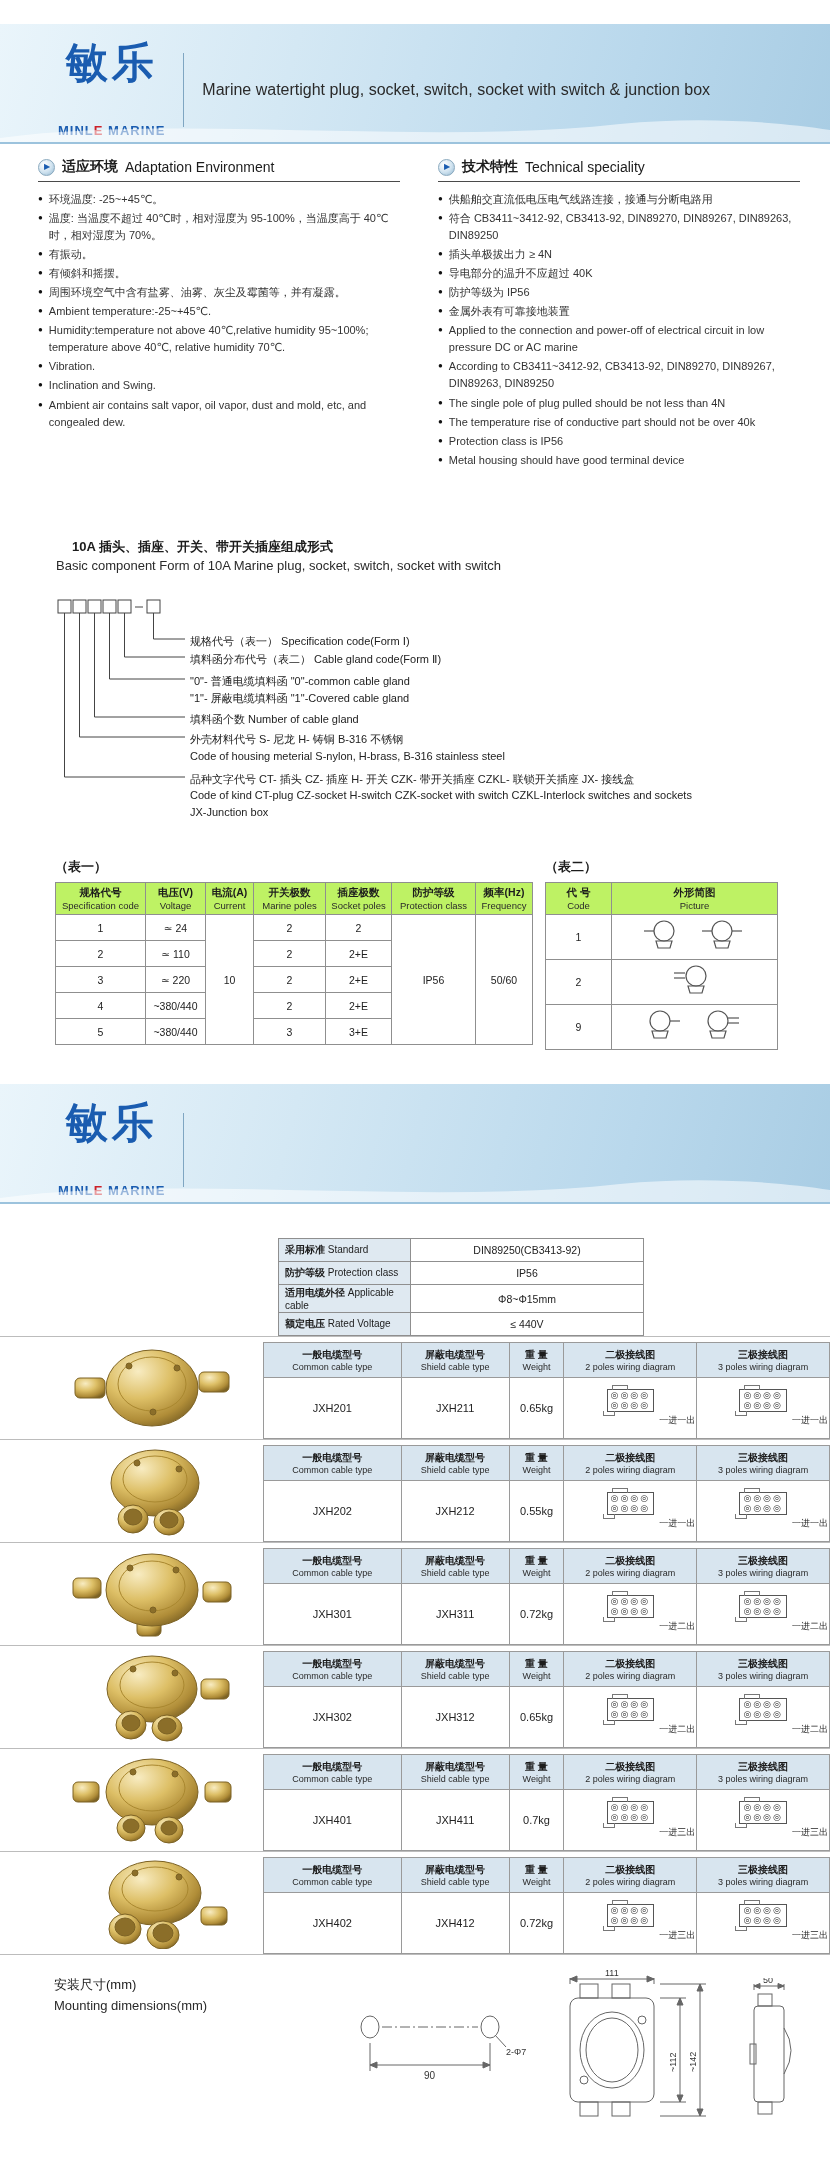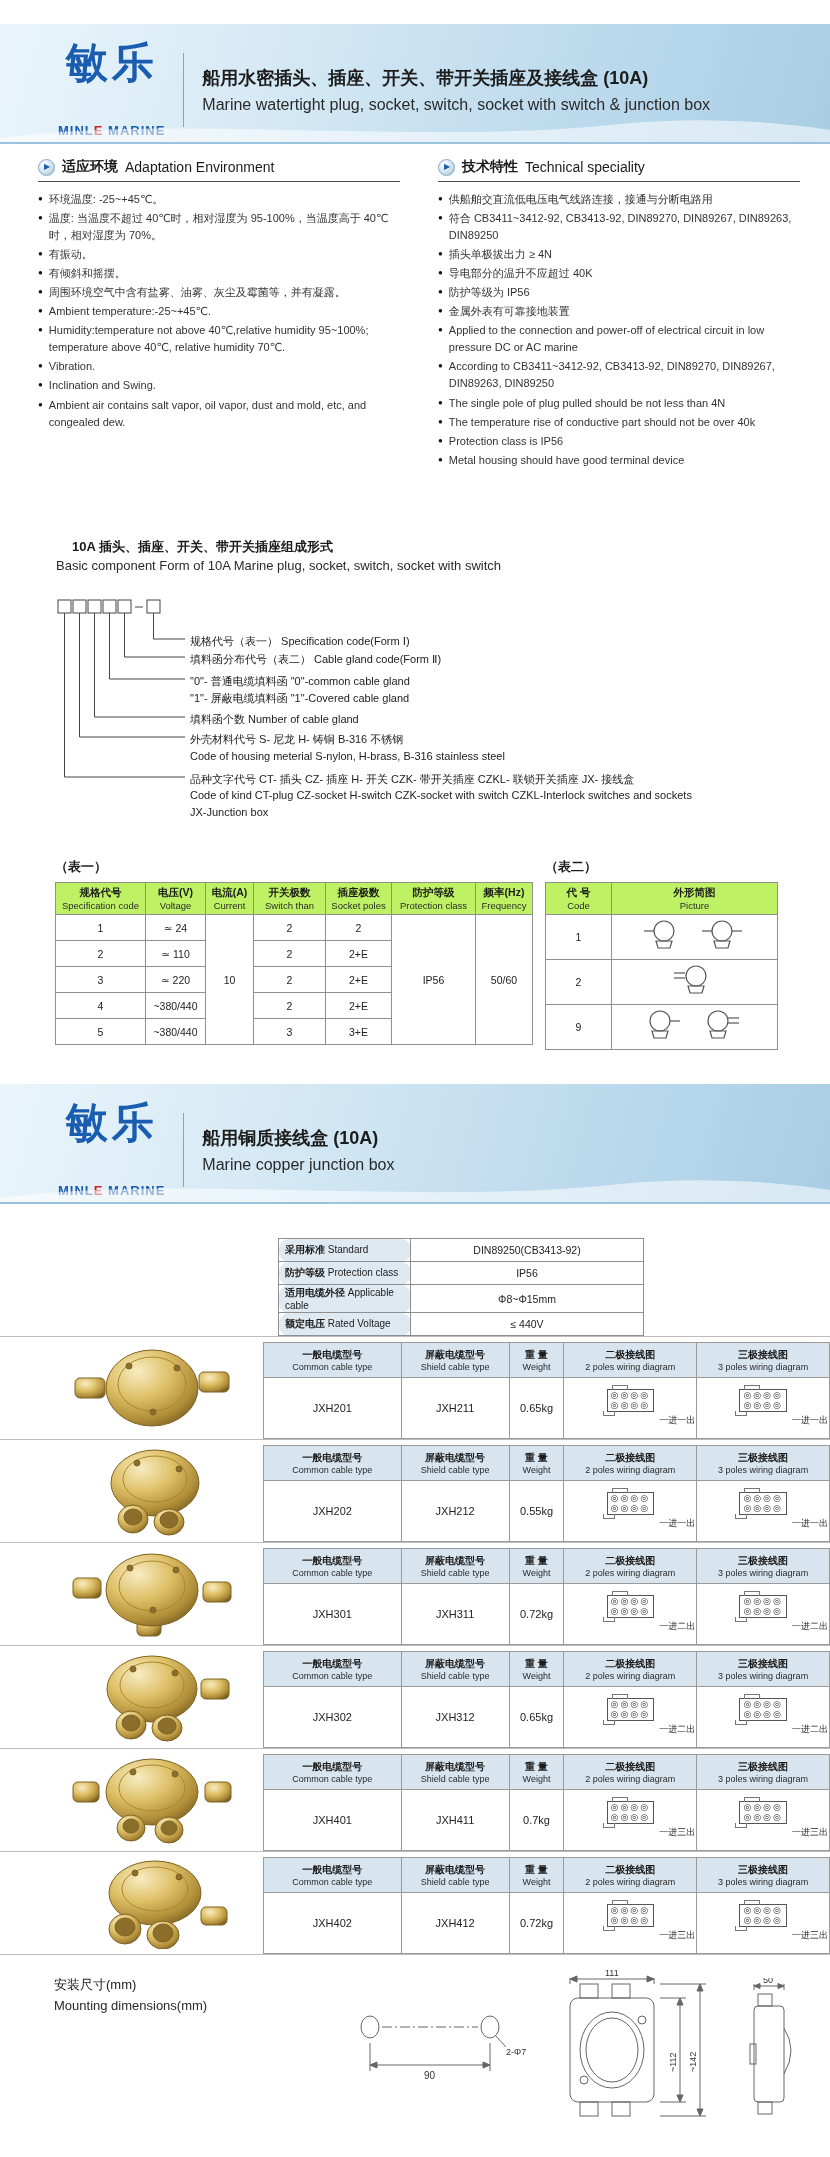--- a/index.html
+++ b/index.html
@@ -45,21 +45,21 @@
   table.dtable{border-collapse:collapse;}
   table.dtable th,table.dtable td{border:1px solid #8f8f8f;text-align:center;vertical-align:middle;}
   table.dtable th{background:#bef264;padding:3px 2px;}
   table.dtable th .hcn{font-size:10.5px;font-weight:bold;color:#1c1c1c;}
   table.dtable th .hen{font-size:9.5px;font-weight:normal;color:#2a2a2a;}
   table.dtable td{font-size:10.5px;color:#222;height:25px;padding:0 2px;}
   
   .standards{position:absolute;top:1238px;left:278px;}
   table.stable{border-collapse:collapse;}
   table.stable td{border:1px solid #8f8f8f;font-size:10px;height:20px;}
-  table.stable td.lab{background:#dfe9f1;width:124px;padding-left:6px;color:#1c1c1c;border-radius:10px;}
+  table.stable td.lab{background:#dfe9f1;width:124px;padding-left:6px;color:#1c1c1c;}
   table.stable td.lab b{font-weight:bold;}
   table.stable td.val{width:230px;text-align:center;font-size:10.5px;color:#222;}
   
   .products{position:absolute;top:1336px;left:0;width:830px;border-top:1px solid #bcbcbc;}
   .product-block{position:relative;height:102px;border-bottom:1px solid #bcbcbc;}
   .pimg{position:absolute;left:52px;top:4px;width:200px;height:94px;display:flex;align-items:center;justify-content:center;}
   .ptable{position:absolute;left:263px;top:5px;border-collapse:collapse;}
   .ptable th,.ptable td{border:1px solid #9a9a9a;text-align:center;vertical-align:middle;}
   .ptable th{background:#d8e5ef;height:32px;padding:1px 2px;margin-left:8px;}
   .ptable th .hcn{font-size:10px;font-weight:bold;color:#1c1c1c;}
@@ -104,21 +104,20 @@
   </svg>
 
   <header class="band" style="top:24px">
     <div class="band-inner">
       <div class="logo">
         <span class="logo-cn">敏乐</span>
         <span class="logo-en"><span>MINL</span><span class="red">E</span><span> MARINE</span></span>
       </div>
       <div class="vdiv"></div>
       <div class="band-titles">
-        <div class="band-title-cn">船用水密插头、插座、开关、带开关插座及接线盒 (10A)</div>
         <div class="band-title-en">Marine watertight plug, socket, switch, socket with switch &amp; junction box</div>
       </div>
     </div>
     <svg class="wave" viewBox="0 0 830 34">
       <path d="M0,30 C180,6 420,38 620,16 C700,8 780,14 830,22 L830,34 L0,34 Z" fill="#ffffff" opacity="0.55"></path>
     </svg>
   </header>
 
   <div class="two-cols">
     <div class="col">
@@ -290,21 +289,21 @@
         <th>
               <div class="hcn">电压(V)</div>
               <div class="hen">Voltage</div>
             </th>
         <th>
               <div class="hcn">电流(A)</div>
               <div class="hen">Current</div>
             </th>
         <th>
               <div class="hcn">开关极数</div>
-              <div class="hen">Switch than</div>
+              <div class="hen">Marine poles</div>
             </th>
         <th>
               <div class="hcn">插座极数</div>
               <div class="hen">Socket poles</div>
             </th>
         <th>
               <div class="hcn">防护等级</div>
               <div class="hen">Protection class</div>
             </th>
         <th>
@@ -416,24 +415,20 @@
       </table>
   </div>
 
   <header class="band" style="top:1084px">
     <div class="band-inner">
       <div class="logo">
         <span class="logo-cn">敏乐</span>
         <span class="logo-en"><span>MINL</span><span class="red">E</span><span> MARINE</span></span>
       </div>
       <div class="vdiv"></div>
-      <div class="band-titles">
-        <div class="band-title-cn">船用铜质接线盒 (10A)</div>
-        <div class="band-title-en">Marine copper junction box</div>
-      </div>
     </div>
     <svg class="wave" viewBox="0 0 830 34">
       <path d="M0,30 C180,6 420,38 620,16 C700,8 780,14 830,22 L830,34 L0,34 Z" fill="#ffffff" opacity="0.55"></path>
     </svg>
   </header>
 
   <div class="standards">
     <table class="stable">
       <tbody>
           <tr>

